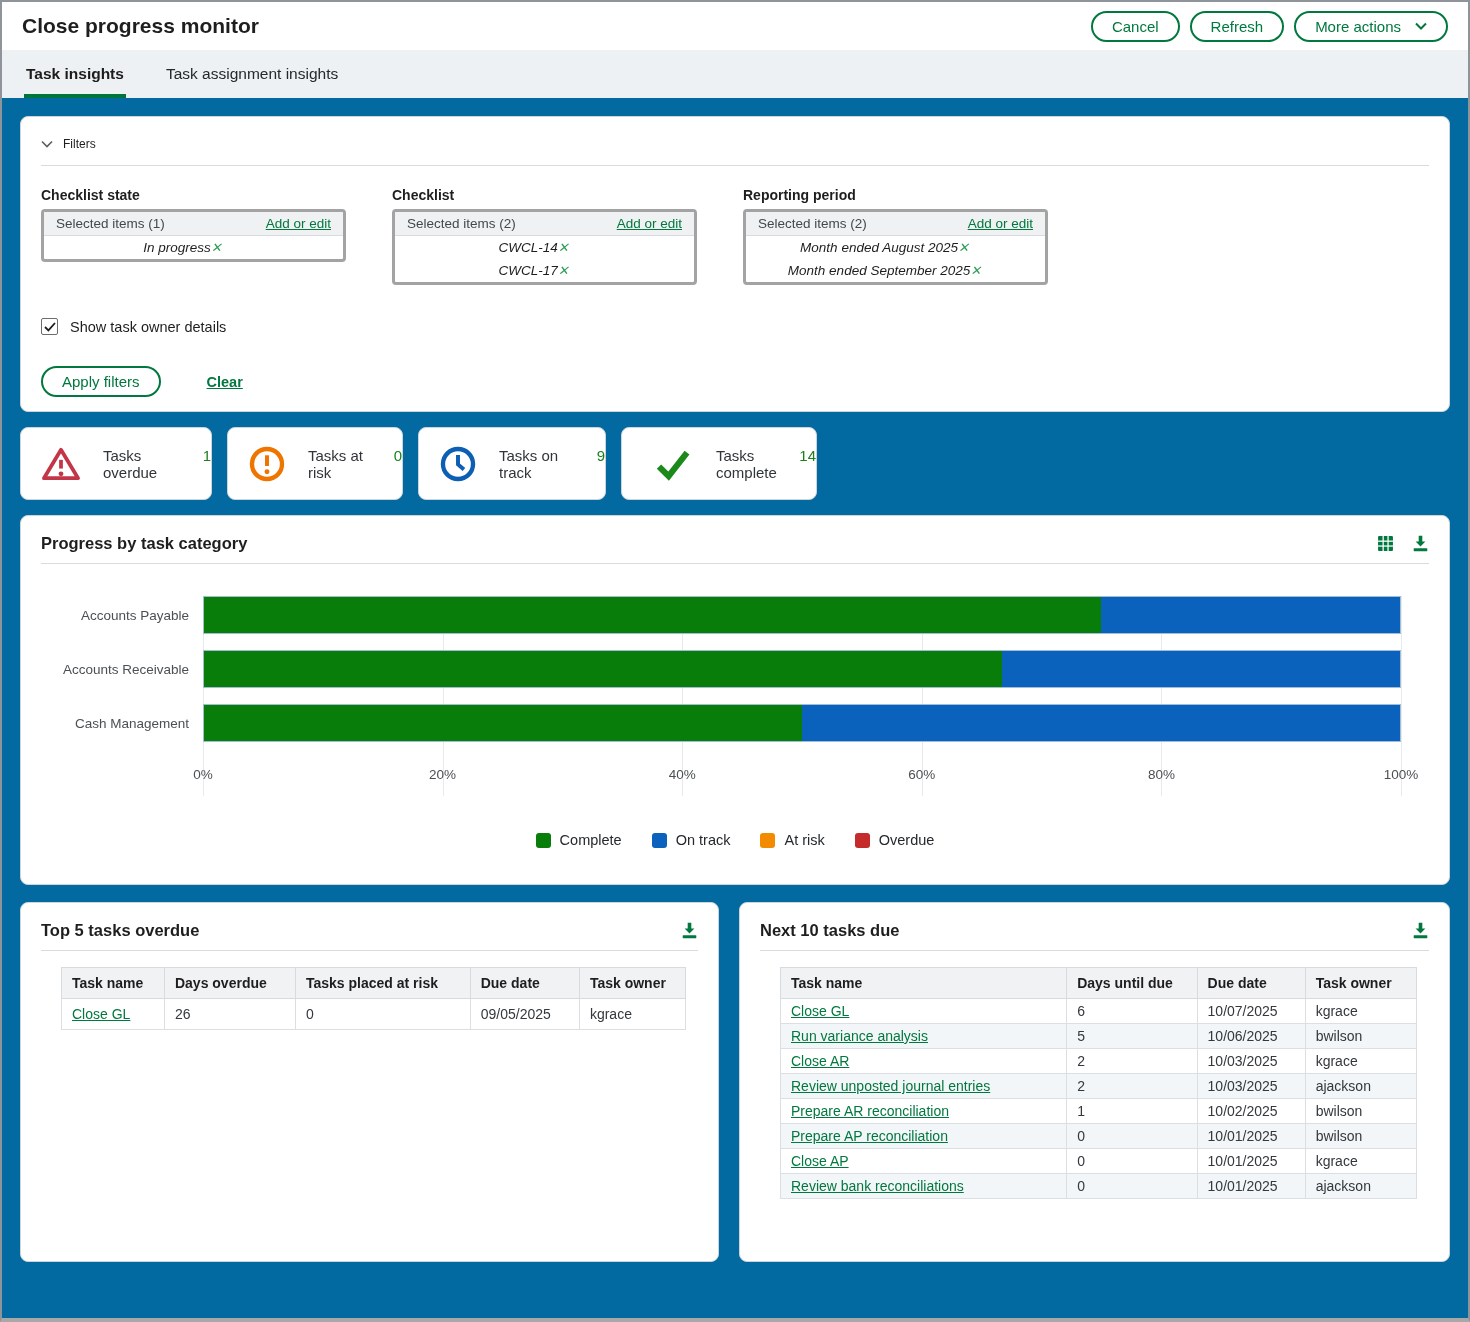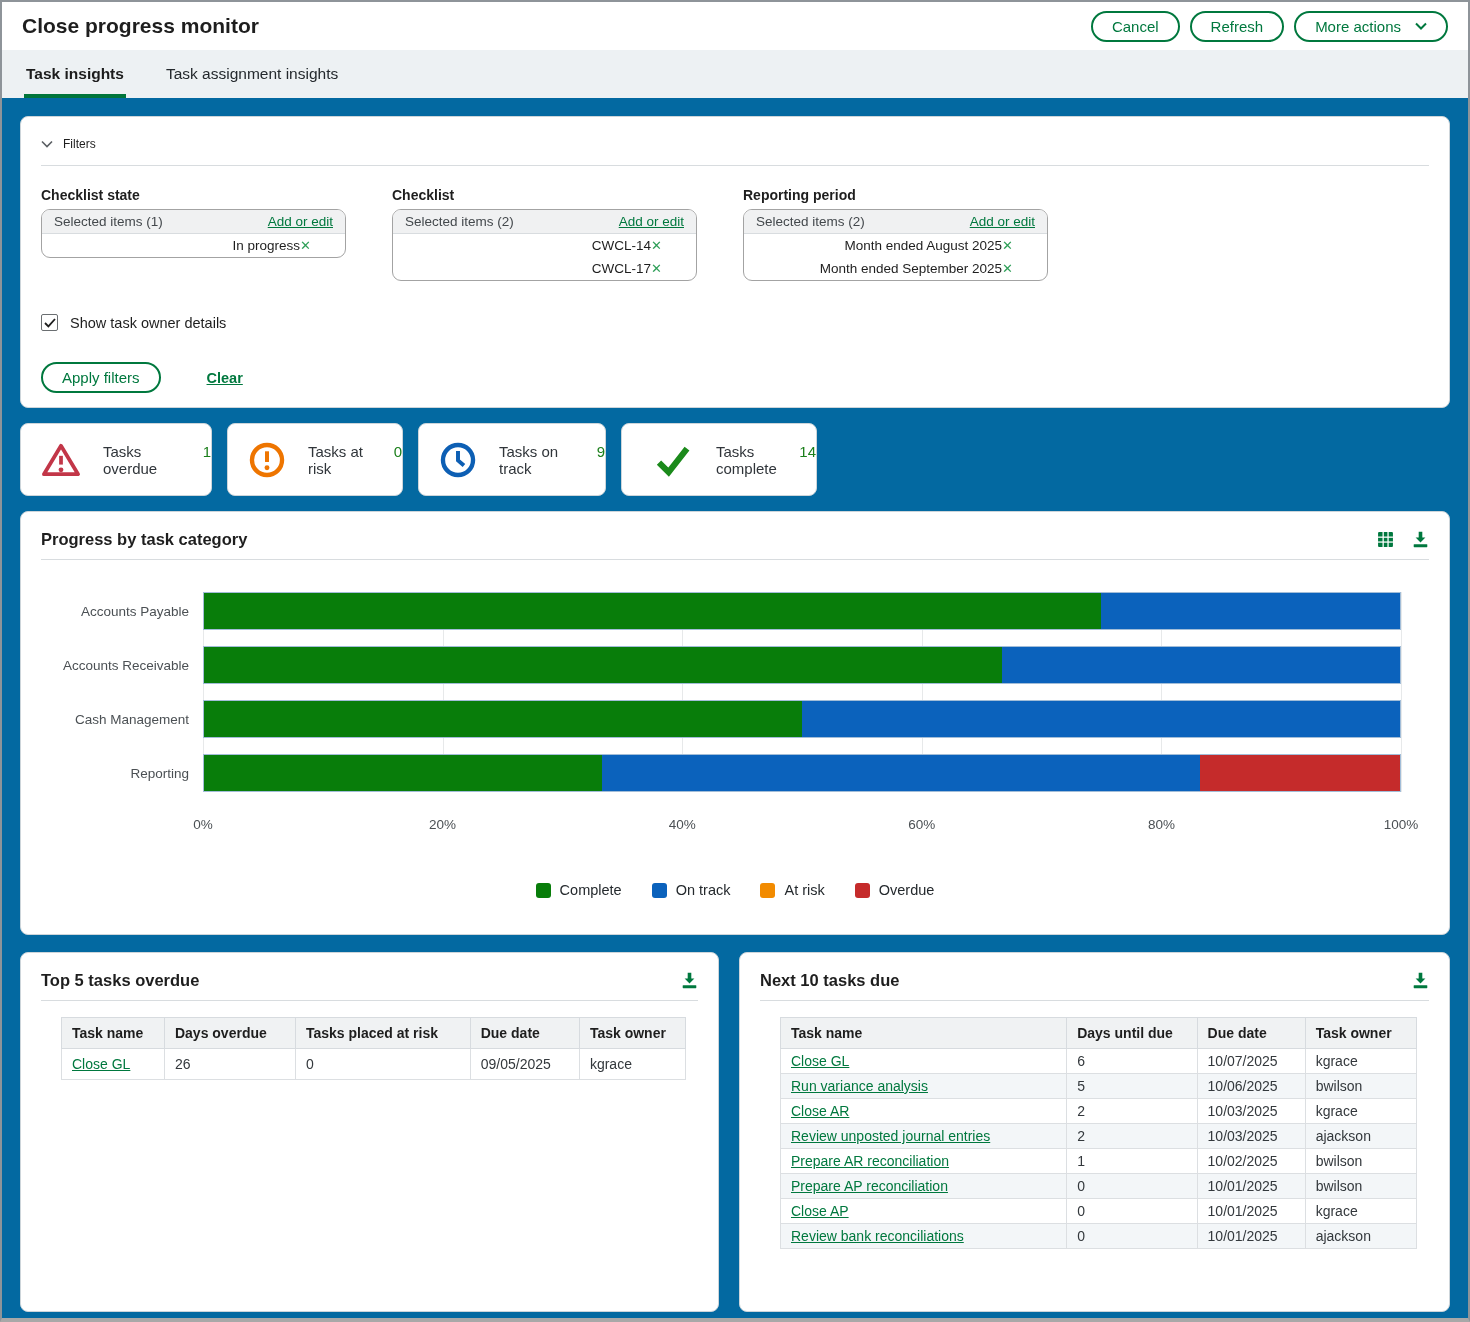--- a/index.html
+++ b/index.html
@@ -19,25 +19,25 @@
 
   .content { padding:18px; }
   .card { background:#fff; border:1px solid #cdd5da; border-radius:8px; }
 
   
   .filters-card { padding:12px 20px 14px; margin-bottom:15px; }
   .filters-head { display:flex; align-items:center; gap:10px; padding:8px 0 14px; border-bottom:1px solid #d8dcdf; font-size:12px; color:#1e1e1e; }
   .filter-groups { display:flex; gap:46px; margin-top:21px; }
   .filter-group { width:305px; }
   .filter-label { font-size:14px; font-weight:700; color:#1e1e1e; margin-bottom:6px; }
-  .filter-box { border:1px solid #a3a3a3; border-radius:9px; overflow:hidden; background:#fff; }
+  .filter-box { border:3px solid #a3a3a3; border-radius:4px; overflow:hidden; background:#fff; }
   .filter-box-head { display:flex; justify-content:space-between; align-items:center; background:#f0f1f2; border-bottom:1px solid #d8dcdf; padding:4px 12px; }
   .selected-summary { font-size:13.5px; color:#43484c; }
   .add-edit { font-size:13.5px; color:#00783e; text-decoration:underline; cursor:pointer; }
-  .filter-item { display:flex; justify-content:flex-end; align-items:center; padding:4px 12px; min-height:22px; }
+  .filter-item { display:flex; justify-content:center; align-items:center; padding:4px 12px; min-height:22px;font-style:italic; }
   .filter-item-label { font-size:13.5px; color:#1e1e1e; }
   .remove-x { color:#2d9e57; font-size:13px; margin-right:22px; cursor:pointer; line-height:1; }
   .checkbox-row { display:flex; align-items:center; gap:12px; margin-top:33px; }
   .checkbox { width:17px; height:17px; border:1px solid #6a6e71; border-radius:2px; background:#fff; display:flex; align-items:center; justify-content:center; cursor:pointer; }
   .checkbox-label { font-size:14.5px; color:#1e1e1e; }
   .filter-actions { display:flex; align-items:center; gap:46px; margin-top:31px; }
   .clear-link { font-size:14.5px; font-weight:700; color:#00783e; text-decoration:underline; cursor:pointer; }
 
   
   .kpi-row { display:flex; gap:15px; margin-bottom:15px; }
@@ -283,28 +283,20 @@
                 <div class="chart-seg" title="On track: 33.3%" style="width: 33.3%; background: rgb(11, 98, 188);"></div>
               </div>
             </div>
             <div class="chart-row">
               <div class="chart-cat-label">Cash Management</div>
               <div class="chart-track">
                 <div class="chart-seg" title="Complete: 50%" style="width: 50%; background: rgb(8, 125, 10);"></div>
                 <div class="chart-seg" title="On track: 50%" style="width: 50%; background: rgb(11, 98, 188);"></div>
               </div>
             </div>
-            <div class="chart-row">
-              <div class="chart-cat-label">Reporting</div>
-              <div class="chart-track">
-                <div class="chart-seg" title="Complete: 33.3%" style="width: 33.3%; background: rgb(8, 125, 10);"></div>
-                <div class="chart-seg" title="On track: 50%" style="width: 50%; background: rgb(11, 98, 188);"></div>
-                <div class="chart-seg" title="Overdue: 16.7%" style="width: 16.7%; background: rgb(197, 43, 43);"></div>
-              </div>
-            </div>
           </div>
       </div>
       <div class="axis-row" id="axis-row">
           <span class="axis-tick" style="left: 0%;">0%</span>
           <span class="axis-tick" style="left: 20%;">20%</span>
           <span class="axis-tick" style="left: 40%;">40%</span>
           <span class="axis-tick" style="left: 60%;">60%</span>
           <span class="axis-tick" style="left: 80%;">80%</span>
           <span class="axis-tick" style="left: 100%;">100%</span>
         </div>

